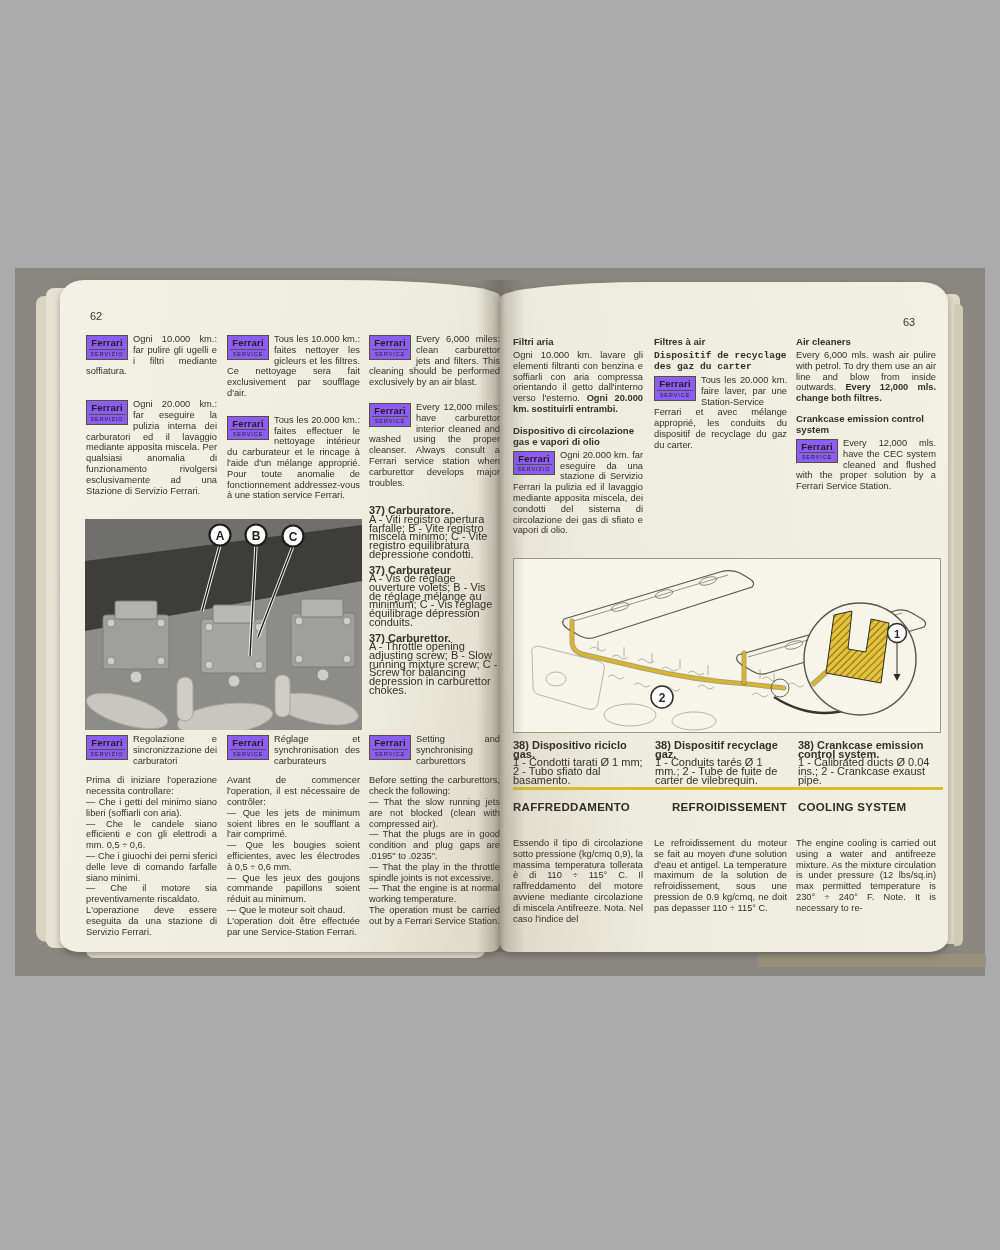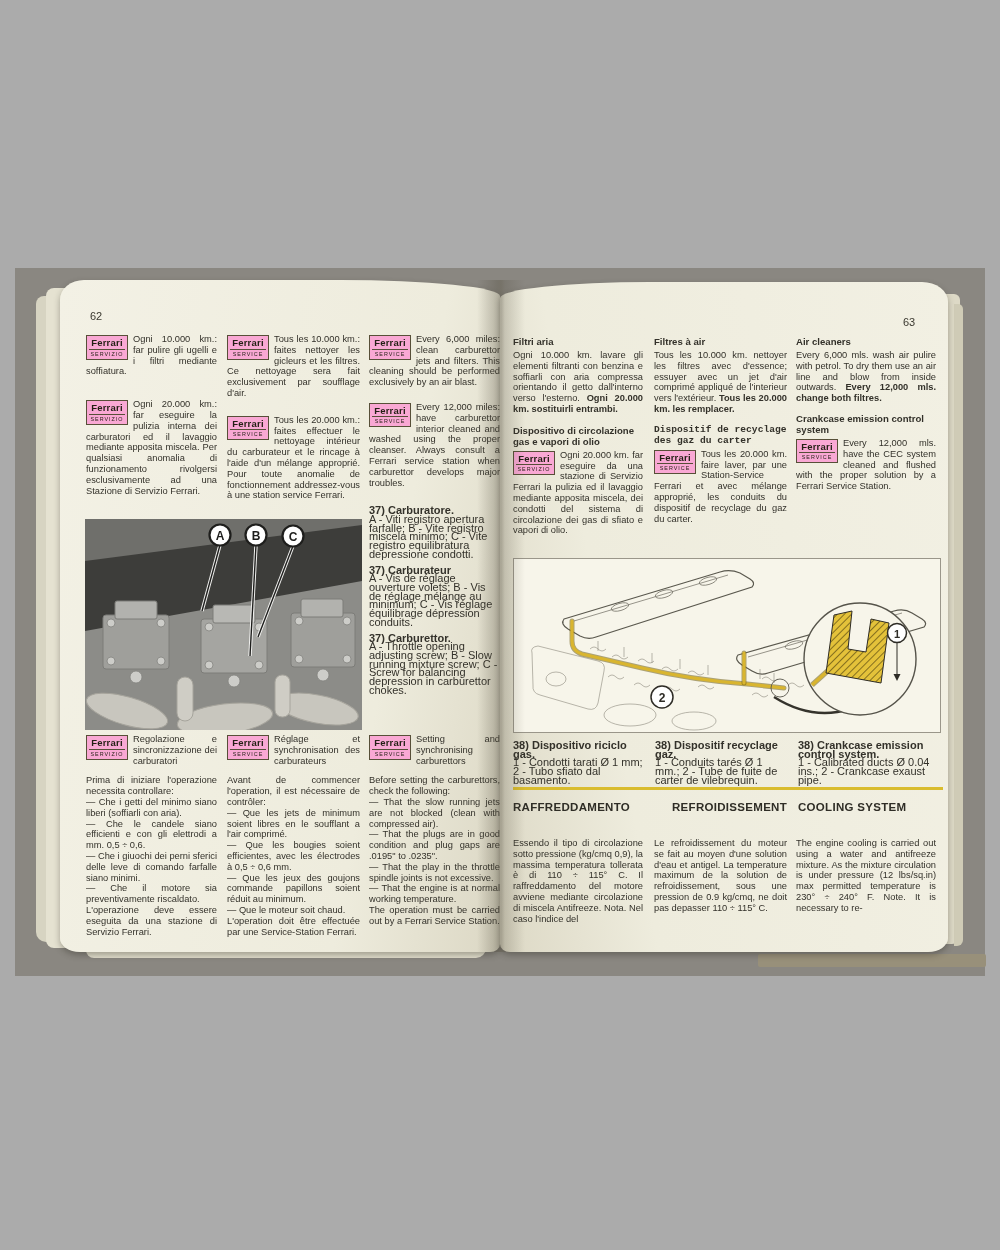--- a/index.html
+++ b/index.html
@@ -38,21 +38,21 @@
   .col{position:absolute;font-size:9.3px;line-height:10.8px;text-align:justify;}
   .col .p{margin:0 0 9px 0;}
   .lead{font-weight:normal;}
   .strongline{font-weight:bold;}
   .h{font-weight:bold;font-size:9.6px;line-height:11px;margin:0 0 3px 0;text-align:left;}
   .cap{font-size:11px;line-height:8.7px;margin:0 0 7px 0;text-align:left;}
   .cap .cap-t{font-weight:bold;}
   .item{margin:0;}
   .badge{
     float:left;width:42px;margin:1px 5px 2px 0;padding:2px 2px 1px 2px;
-    background:#f9a8d4;border:1px solid #574f38;text-align:center;
+    background:#8b5cf6;border:1px solid #574f38;text-align:center;
     box-sizing:border-box;
   }
   .badge .brand{display:block;font-weight:bold;font-size:9.5px;line-height:9.5px;letter-spacing:.2px;color:#231f14;border-bottom:1px solid #574f38;padding-bottom:1px;}
   .badge .variant{display:block;font-size:5.4px;line-height:7px;letter-spacing:1px;color:#231f14;padding-top:1px;}
   .sechead{position:absolute;font-size:11.5px;font-weight:bold;letter-spacing:.3px;color:#2f2d26;}
   .rule{position:absolute;left:513px;top:787px;width:430px;height:3px;background:#d9bc2e;}
   .figure{position:absolute;}
   svg text{font-family:"Liberation Sans", sans-serif;}
 </style>
 </head>
@@ -263,25 +263,20 @@
       <span class="brand">Ferrari</span>
       <span class="variant">SERVIZIO</span>
     </span>
     <span class="lead">Ogni 20.000 km.</span>
     <span>far eseguire da una stazione di Servizio Ferrari la pulizia ed il lavaggio mediante apposita miscela, dei condotti del sistema di circolazione dei gas di sfiato e vapori di olio.</span>
   </div>
 </div>
 
 <div class="col" style="left:654px;top:336px;width:133px;">
   <div class="h">Filtres à air</div>
-  <div class="p">
-    <span class="lead">Tous les 10.000 km.</span>
-    <span>nettoyer les filtres avec d'essence; essuyer avec un jet d'air comprimé appliqué de l'interieur vers l'extérieur.</span>
-    <span class="strongline">Tous les 20.000 km. les remplacer.</span>
-  </div>
   <div class="h" style="font-family:Liberation Mono, monospace;">Dispositif de recyclage des gaz du carter</div>
   <div class="p">
     <span class="badge">
       <span class="brand">Ferrari</span>
       <span class="variant">SERVICE</span>
     </span>
     <span class="lead">Tous les 20.000 km.</span>
     <span>faire laver, par une Station-Service Ferrari et avec mélange approprié, les conduits du dispositif de recyclage du gaz du carter.</span>
   </div>
 </div>

